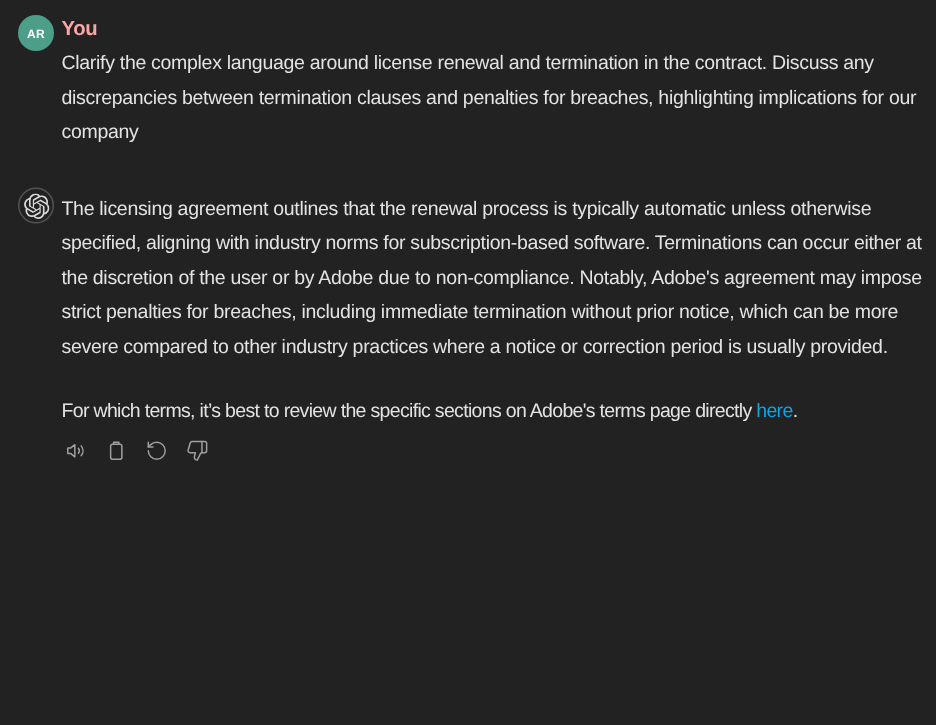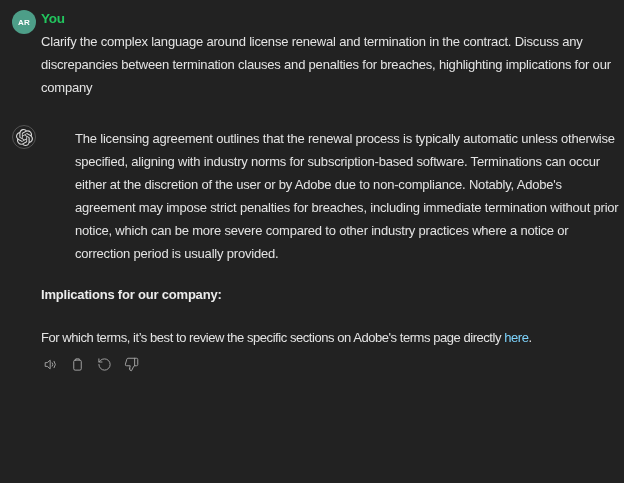--- a/index.html
+++ b/index.html
@@ -37,26 +37,26 @@
   .content {
     width: 583px;
     color: #e3e3e3;
     font-size: 13px;
     line-height: 23px;
     letter-spacing: -0.2px;
   }
   .sender {
     font-size: 13.5px;
     font-weight: 700;
-    color: #22c55e;
+    color: #fca5a5;
     line-height: 18px;
     margin-bottom: 2px;
   }
   .content p.body-text { margin: 0; }
-  .assistant .content p.first { margin-top: 2px; margin-left: 34px; }
+  .assistant .content p.first { margin-top: 2px; }
   .heading {
     font-weight: 700;
     color: #ececec;
     margin-top: 18px !important;
   }
   ul.bullets {
     list-style: none;
     margin: 16px 0 0 0;
     padding: 0;
   }
@@ -70,21 +70,21 @@
     left: -11px;
     top: -2px;
     font-size: 13px;
     color: #e3e3e3;
   }
   p.closing {
     margin-top: 20px !important;
     white-space: nowrap;
     letter-spacing: -0.45px;
   }
-  a.inline-link { color: #7dd3fc; text-decoration: none; cursor: pointer; }
+  a.inline-link { color: #0ea5e9; text-decoration: none; cursor: pointer; }
   .actions {
     display: flex;
     gap: 9px;
     margin-top: 6px;
     align-items: center;
   }
   .action-btn {
     background: none;
     border: none;
     width: 18px; height: 18px;
@@ -120,21 +120,20 @@
   <div class="message assistant">
     <div class="avatar bot">
       <span style="display:flex">
         <svg viewBox="0 0 24 24" aria-hidden="true">
             <path d="M22.2819 9.8211a5.9847 5.9847 0 0 0-.5157-4.9108 6.0462 6.0462 0 0 0-6.5098-2.9A6.0651 6.0651 0 0 0 4.9807 4.1818a5.9847 5.9847 0 0 0-3.9977 2.9 6.0462 6.0462 0 0 0 .7427 7.0966 5.98 5.98 0 0 0 .511 4.9107 6.051 6.051 0 0 0 6.5146 2.9001A5.9847 5.9847 0 0 0 13.2599 24a6.0557 6.0557 0 0 0 5.7718-4.2058 5.9894 5.9894 0 0 0 3.9977-2.9001 6.0557 6.0557 0 0 0-.7475-7.073zm-9.022 12.6081a4.4755 4.4755 0 0 1-2.8764-1.0408l.1419-.0804 4.7783-2.7582a.7948.7948 0 0 0 .3927-.6813v-6.7369l2.02 1.1686a.071.071 0 0 1 .038.052v5.5826a4.504 4.504 0 0 1-4.4945 4.4944zm-9.6607-4.1254a4.4708 4.4708 0 0 1-.5346-3.0137l.142.0852 4.783 2.7582a.7712.7712 0 0 0 .7806 0l5.8428-3.3685v2.3324a.0804.0804 0 0 1-.0332.0615L9.74 19.9502a4.4992 4.4992 0 0 1-6.1408-1.6464zM2.3408 7.8956a4.485 4.485 0 0 1 2.3655-1.9728V11.6a.7664.7664 0 0 0 .3879.6765l5.8144 3.3543-2.0201 1.1685a.0757.0757 0 0 1-.071 0l-4.8303-2.7865A4.504 4.504 0 0 1 2.3408 7.8956zm16.5963 3.8558L13.1038 8.364 15.1192 7.2a.0757.0757 0 0 1 .071 0l4.8303 2.7913a4.4944 4.4944 0 0 1-.6765 8.1042v-5.6772a.79.79 0 0 0-.407-.667zm2.0107-3.0231l-.142-.0852-4.7735-2.7818a.7759.7759 0 0 0-.7854 0L9.409 9.2297V6.8974a.0662.0662 0 0 1 .0284-.0615l4.8303-2.7866a4.4992 4.4992 0 0 1 6.6802 4.66zM8.3065 12.863l-2.02-1.1638a.0804.0804 0 0 1-.038-.0567V6.0742a4.4992 4.4992 0 0 1 7.3757-3.4537l-.142.0805L8.704 5.459a.7948.7948 0 0 0-.3927.6813zm1.0976-2.3654l2.602-1.4998 2.6069 1.4998v2.9994l-2.5974 1.4997-2.6067-1.4997z"></path>
           </svg>
       </span>
     </div>
     <div class="content">
       <p class="body-text first">The licensing agreement outlines that the renewal process is typically automatic unless otherwise specified, aligning with industry norms for subscription-based software. Terminations can occur either at the discretion of the user or by Adobe due to non-compliance. Notably, Adobe's agreement may impose strict penalties for breaches, including immediate termination without prior notice, which can be more severe compared to other industry practices where a notice or correction period is usually provided.</p>
-      <p class="body-text heading">Implications for our company:</p>
       <p class="body-text closing"><span>For which terms, it’s best to review the specific sections on Adobe's terms page directly </span><a class="inline-link">here</a><span>.</span></p>
 
       <div class="actions">
         <button class="action-btn">
           <span style="display:flex">
             <svg viewBox="0 0 24 24" aria-hidden="true">
                 <path d="M11 5.5 6.8 9H3.5v6h3.3L11 18.5z"></path>
                 <path d="M14.8 9.3a4.3 4.3 0 0 1 0 5.4"></path>
                 <path d="M17.8 6.8a8.2 8.2 0 0 1 0 10.4"></path>
               </svg>

